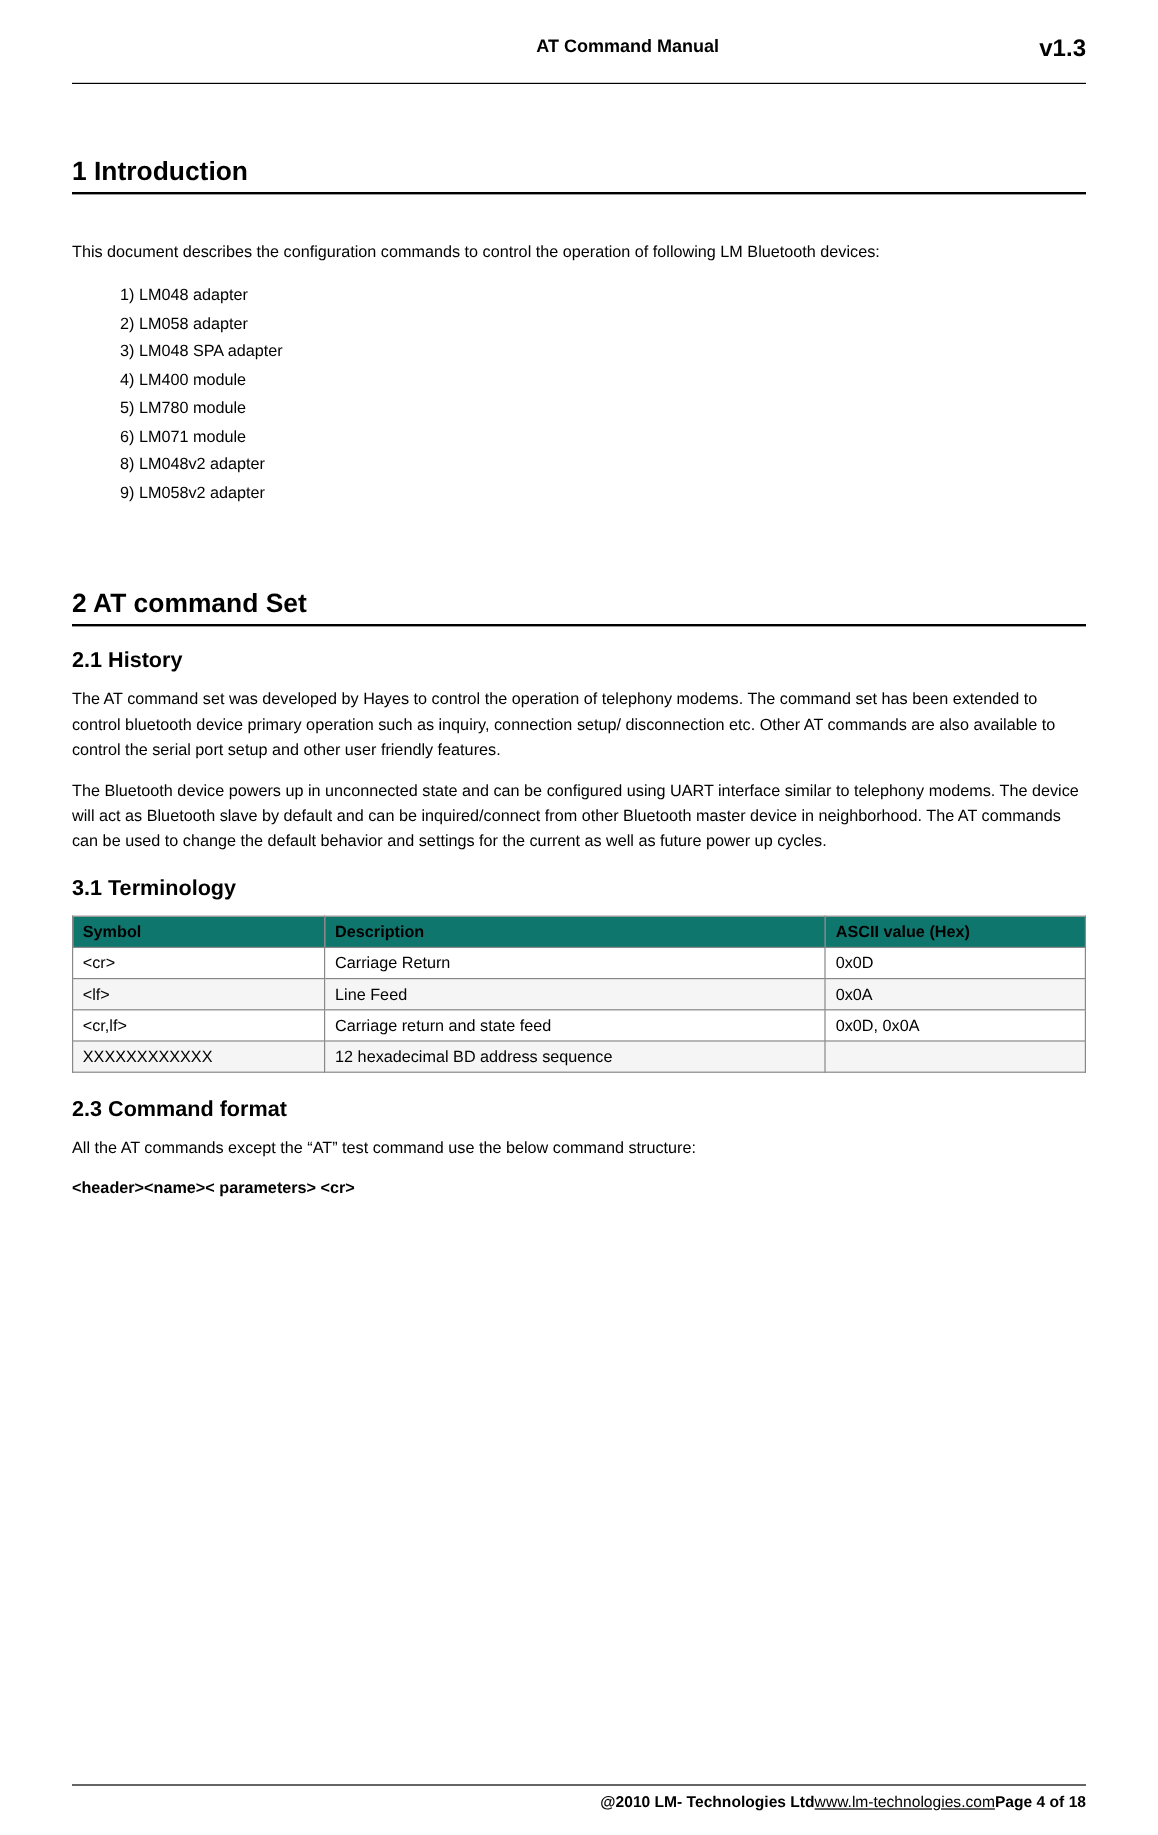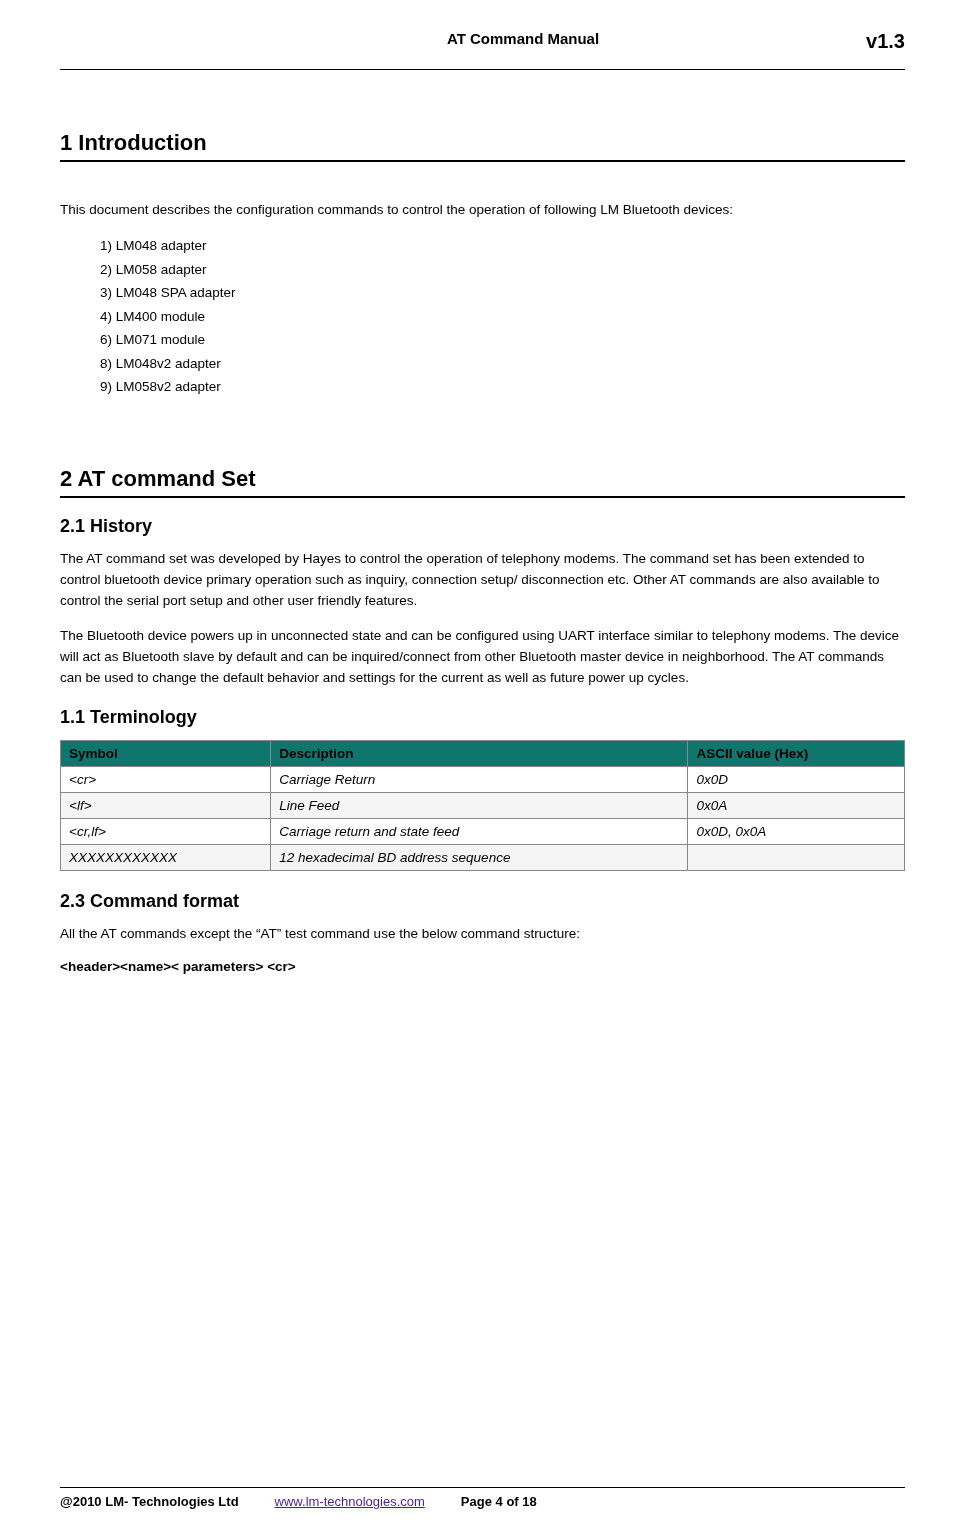--- a/index.html
+++ b/index.html
@@ -92,55 +92,53 @@
       border: 1px solid #888;
       padding: 5px 8px;
       text-align: left;
       font-weight: bold;
     }
 
     .terminology-table td {
       border: 1px solid #888;
       padding: 5px 8px;
       vertical-align: top;
-      font-style: italic;
     }
 
     .terminology-table tr:nth-child(even) td {
       background-color: #f5f5f5;
     }
 
     
     .command-format {
       font-weight: bold;
       font-size: 13.5px;
       margin-top: 10px;
     }
 
     
     .page-footer {
       position: absolute;
       bottom: 20px;
       left: 60px;
       right: 60px;
       display: flex;
-      justify-content: flex-start;
+      justify-content: flex-end;
       align-items: center;
       border-top: 1px solid #000;
       padding-top: 6px;
       font-size: 13px;
-      gap: 36px;
     }
 
     .footer-company {
       font-weight: bold;
     }
 
     .footer-website {
-      color: #4c1d95;
+      color: #000000;
       text-decoration: underline;
     }
 
     .footer-page {
       font-weight: bold;
     }
 
     .spacer {
       height: 20px;
     }
@@ -164,40 +162,41 @@
     <div class="spacer"></div>
 
     <p class="body-text">This document describes the configuration commands to control the operation of following LM Bluetooth devices:</p>
 
     <ol class="intro-list">
 
     <li>1)   LM048 adapter</li>
         <li>2)   LM058 adapter</li>
         <li>3)   LM048 SPA adapter</li>
         <li>4)   LM400 module</li>
+        <li>5)   LM780 module</li>
         <li>6)   LM071 module</li>
         <li>8)   LM048v2 adapter</li>
         <li>9)   LM058v2 adapter</li>
       </ol>
   </div>
 
   <div class="spacer"></div>
   <div class="spacer"></div>
 
   <div>
     <h1 class="section-h1">2   AT command Set</h1>
 
     <div>
       <h2 class="section-h2">2.1  History</h2>
       <p class="body-text">The AT command set was developed by Hayes to control the operation of telephony modems. The command set has been extended to control bluetooth device primary operation such as inquiry, connection setup/ disconnection etc. Other AT commands are also available to control the serial port setup and other user friendly features.</p>
       <p class="body-text">The Bluetooth device powers up in unconnected state and can be configured using UART interface similar to telephony modems. The device will act as Bluetooth slave by default and can be inquired/connect from other Bluetooth master device in neighborhood.  The AT commands can be used to change the default behavior and settings for the current as well as future power up cycles.</p>
     </div>
 
     <div>
-      <h2 class="section-h2">1.1  Terminology</h2>
+      <h2 class="section-h2">3.1  Terminology</h2>
 
       <table class="terminology-table">
         <thead>
           <tr>
             <th>Symbol</th>
             <th>Description</th>
             <th>ASCII value (Hex)</th>
           </tr>
         </thead>
         <tbody>

